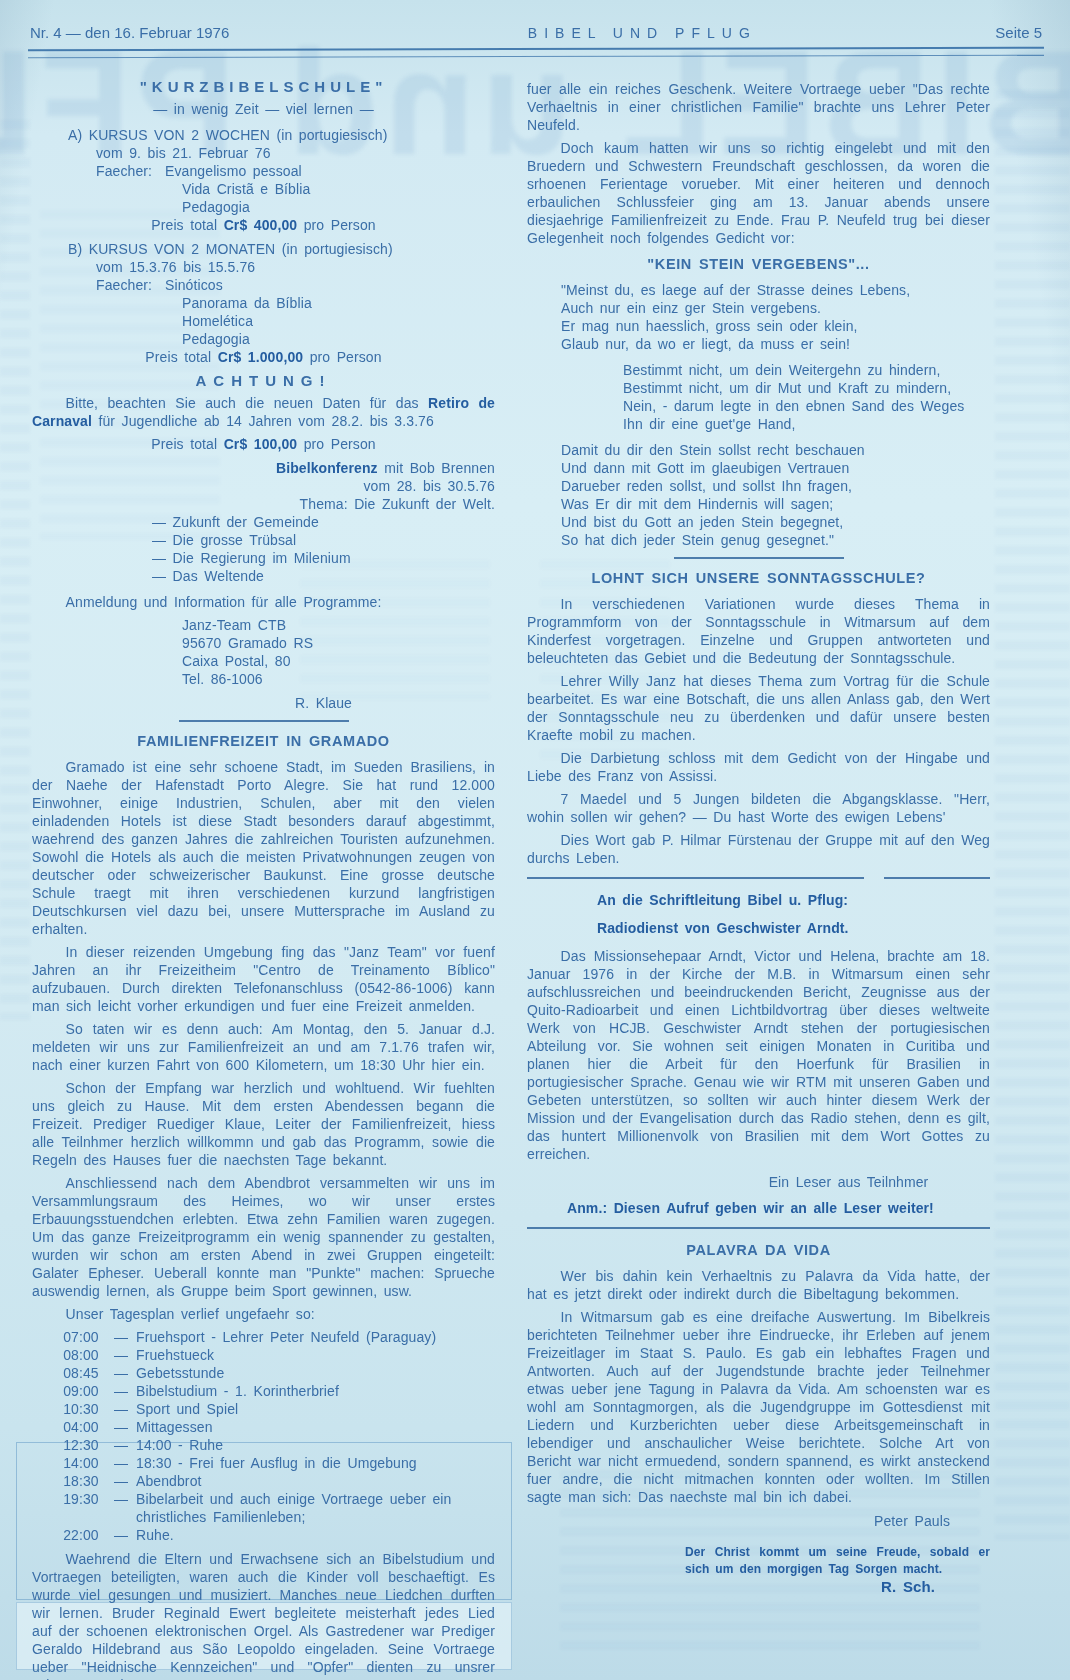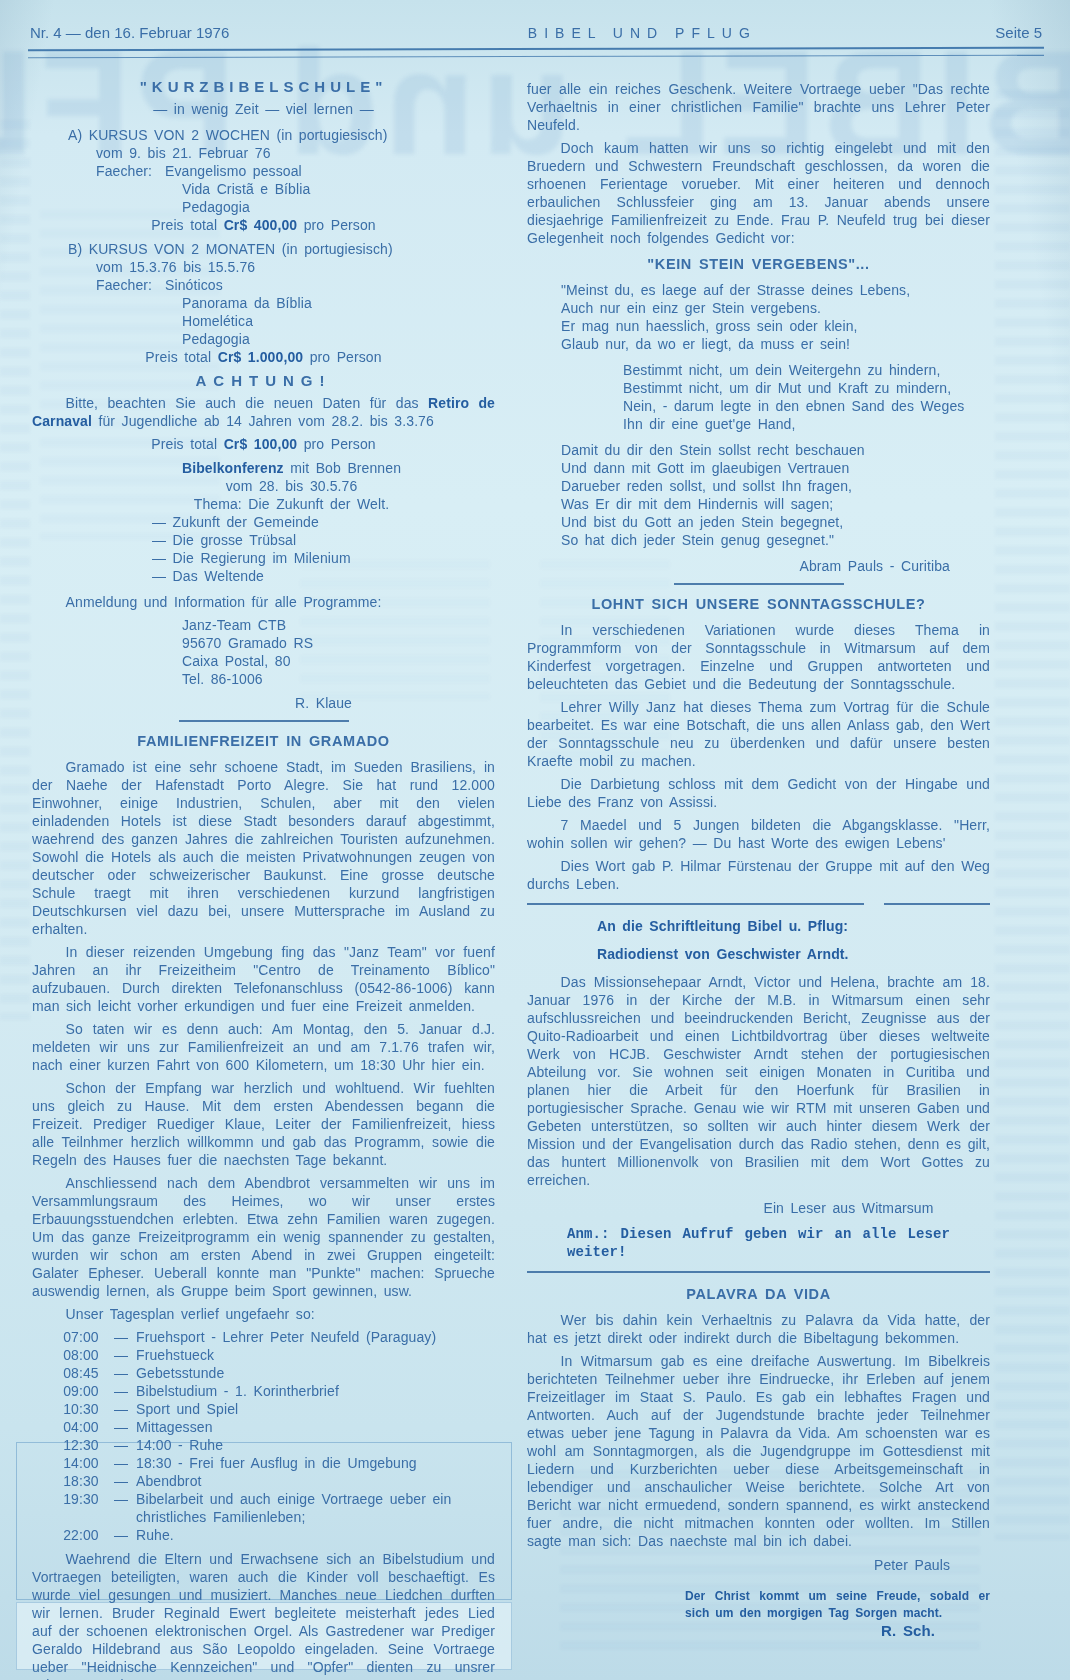--- a/index.html
+++ b/index.html
@@ -52,42 +52,42 @@
   .h1{font-weight:bold;letter-spacing:5px;font-size:15px;margin:2px 0 4px;}
   .h2{font-weight:bold;font-size:14.5px;letter-spacing:.6px;margin:8px 0 8px;}
   .sub{margin-bottom:8px;}
   .c-title{text-indent:0;margin:6px 0 0 36px;text-align:left;}
   .c-date{text-indent:0;margin:0 0 0 64px;text-align:left;}
   .c-fach{text-indent:0;margin:0 0 0 64px;text-align:left;}
   .c-fach2{text-indent:0;margin:0 0 0 150px;text-align:left;}
   .price{text-align:center;text-indent:0;margin:0 0 6px;}
   .achtung-title{font-weight:bold;letter-spacing:7px;font-size:15px;margin:6px 0 4px;}
   .kon{margin-top:6px;}
-  .kon-line{text-indent:0;margin:0 0 0 56px;text-align:center;}
+  .kon-line{text-indent:0;margin:0 0 0 56px;text-align:right;}
   .kon-item{text-indent:0;margin:0 0 0 120px;text-align:left;}
   .contact-intro{margin-top:8px;}
   .contact-line{text-indent:0;margin:0 0 0 150px;text-align:left;}
   .signature-center{text-align:center;text-indent:0;margin:6px 0 2px 120px;}
   .sig-right{text-align:right;text-indent:0;padding-right:40px;margin:6px 0 4px;}
   .rule-short{width:170px;border-top:2px solid rgba(53,104,159,.85);margin:8px auto 10px;}
   .rule-split{display:flex;gap:20px;margin:10px 0 12px;}
   .rule-split span{border-top:2px solid rgba(53,104,159,.85);display:block;}
   .rs-a{flex:1 1 72%;}
   .rs-b{flex:1 1 22%;}
   .rule-full{border-top:2px solid rgba(53,104,159,.85);margin:10px 0 12px;}
   .sched{margin:2px 0 6px 24px;}
   .sched-row{display:grid;grid-template-columns:50px 30px 1fr;text-align:left;}
   .sched-time{text-align:center;}
   .sched-dash{text-align:center;}
   .sched-act{padding-right:30px;}
   .poem{margin:4px 0 2px 34px;}
   .poem ul{list-style:none;margin:0 0 8px;padding:0;text-align:left;}
   .poem .st2{margin-left:62px;}
   .brief-line{text-indent:0;font-weight:bold;color:#245da0;margin:4px 0 10px 70px;text-align:left;}
-  .note{font-weight:bold;color:#245da0;text-indent:0;margin:8px 0 4px 40px;text-align:left;font-family:Liberation Mono, monospace;}
+  .note{font-weight:bold;color:#245da0;text-indent:0;margin:8px 0 4px 40px;text-align:left;}
   .reader-sig{text-align:center;text-indent:0;margin:10px 0 8px 180px;}
   .quote{width:305px;margin:14px 0 0 auto;font-weight:bold;color:#245da0;
          font-size:12px;line-height:17px;text-align:justify;}
   .quote p{text-indent:0;margin:0;}
   .quote-sig{text-align:right;text-indent:0;padding-right:55px;margin-top:10px;font-size:15px;}
 </style>
 </head>
 <body>
 
 <div class="page">
@@ -248,40 +248,39 @@
       </ul>
       <ul>
         <li>Damit du dir den Stein sollst recht beschauen</li>
         <li>Und dann mit Gott im glaeubigen Vertrauen</li>
         <li>Darueber reden sollst, und sollst Ihn fragen,</li>
         <li>Was Er dir mit dem Hindernis will sagen;</li>
         <li>Und bist du Gott an jeden Stein begegnet,</li>
         <li>So hat dich jeder Stein genug gesegnet."</li>
       </ul>
     </div>
-    <p class="sig-right">Abram Pauls - Curitiba</p>
 
     <div class="rule-short"></div>
 
     <div class="center h2">LOHNT SICH UNSERE SONNTAGSSCHULE?</div>
     <p>In verschiedenen Variationen wurde dieses Thema in Programmform von der Sonntagsschule in Witmarsum auf dem Kinderfest vorgetragen. Einzelne und Gruppen antworteten und beleuchteten das Gebiet und die Bedeutung der Sonntagsschule.</p>
     <p>Lehrer Willy Janz hat dieses Thema zum Vortrag für die Schule bearbeitet. Es war eine Botschaft, die uns allen Anlass gab, den Wert der Sonntagsschule neu zu überdenken und dafür unsere besten Kraefte mobil zu machen.</p>
     <p>Die Darbietung schloss mit dem Gedicht von der Hingabe und Liebe des Franz von Assissi.</p>
     <p>7 Maedel und 5 Jungen bildeten die Abgangsklasse. "Herr, wohin sollen wir gehen? — Du hast Worte des ewigen Lebens'</p>
     <p>Dies Wort gab P. Hilmar Fürstenau der Gruppe mit auf den Weg durchs Leben.</p>
 
     <div class="rule-split">
         <span class="rs-a"></span>
         <span class="rs-b"></span>
       </div>
 
     <p class="brief-line">An die Schriftleitung Bibel u. Pflug:</p>
     <p class="brief-line">Radiodienst von Geschwister Arndt.</p>
     <p>Das Missionsehepaar Arndt, Victor und Helena, brachte am 18. Januar 1976 in der Kirche der M.B. in Witmarsum einen sehr aufschlussreichen und beeindruckenden Bericht, Zeugnisse aus der Quito-Radioarbeit und einen Lichtbildvortrag über dieses weltweite Werk von HCJB. Geschwister Arndt stehen der portugiesischen Abteilung vor. Sie wohnen seit einigen Monaten in Curitiba und planen hier die Arbeit für den Hoerfunk für Brasilien in portugiesischer Sprache. Genau wie wir RTM mit unseren Gaben und Gebeten unterstützen, so sollten wir auch hinter diesem Werk der Mission und der Evangelisation durch das Radio stehen, denn es gilt, das huntert Millionenvolk von Brasilien mit dem Wort Gottes zu erreichen.</p>
-    <p class="reader-sig">Ein Leser aus Witmarsum</p>
+    <p class="reader-sig">Ein Leser aus Teilnhmer</p>
     <p class="note">Anm.: Diesen Aufruf geben wir an alle Leser weiter!</p>
 
     <div class="rule-full"></div>
 
     <div class="center h2">PALAVRA DA VIDA</div>
     <p>Wer bis dahin kein Verhaeltnis zu Palavra da Vida hatte, der hat es jetzt direkt oder indirekt durch die Bibeltagung bekommen.</p>
     <p>In Witmarsum gab es eine dreifache Auswertung. Im Bibelkreis berichteten Teilnehmer ueber ihre Eindruecke, ihr Erleben auf jenem Freizeitlager im Staat S. Paulo. Es gab ein lebhaftes Fragen und Antworten. Auch auf der Jugendstunde brachte jeder Teilnehmer etwas ueber jene Tagung in Palavra da Vida. Am schoensten war es wohl am Sonntagmorgen, als die Jugendgruppe im Gottesdienst mit Liedern und Kurzberichten ueber diese Arbeitsgemeinschaft in lebendiger und anschaulicher Weise berichtete. Solche Art von Bericht war nicht ermuedend, sondern spannend, es wirkt ansteckend fuer andre, die nicht mitmachen konnten oder wollten. Im Stillen sagte man sich: Das naechste mal bin ich dabei.</p>
     <p class="sig-right">Peter Pauls</p>
 
     <div class="quote">

